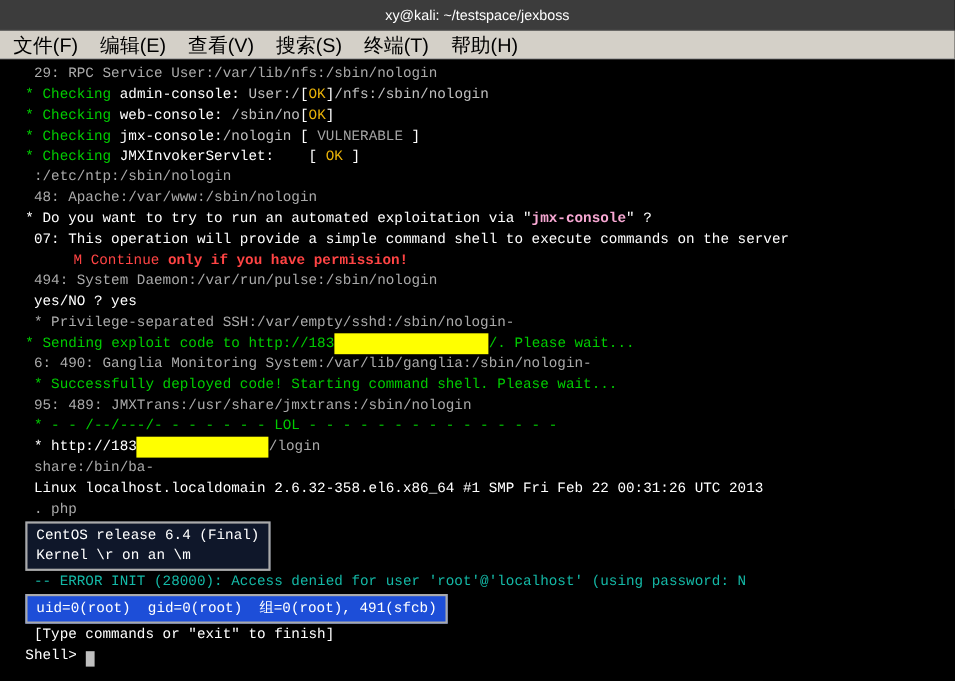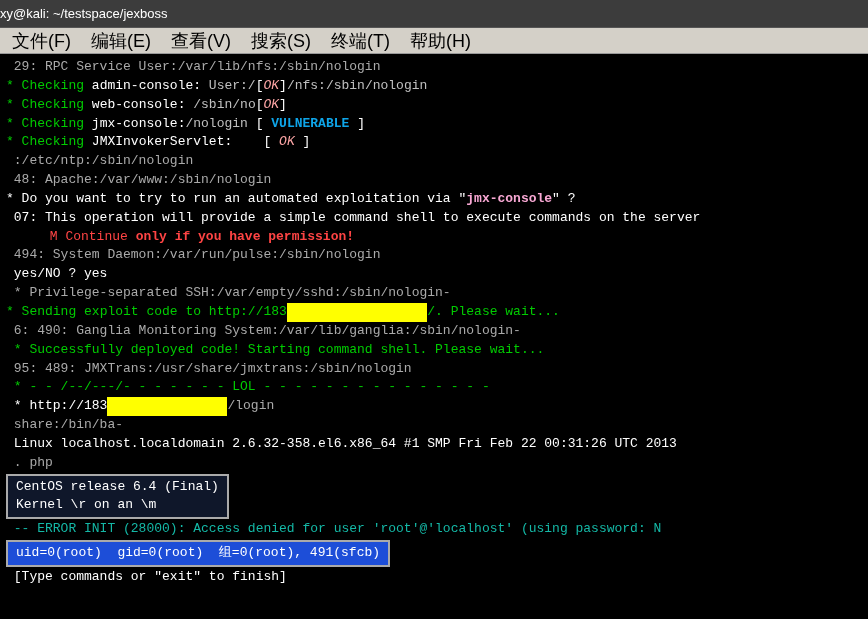--- a/index.html
+++ b/index.html
@@ -10,20 +10,21 @@
       font-family: 'Courier New', Courier, monospace;
       overflow: hidden;
     }
 
     
     #titlebar {
       background: #3c3c3c;
       height: 28px;
       display: flex;
       align-items: center;
+      justify-content: center;
       color: #ffffff;
       font-size: 13px;
       font-family: sans-serif;
       border-bottom: 1px solid #555;
     }
 
     
     #menubar {
       background: #d4d0c8;
       height: 26px;
@@ -40,37 +41,37 @@
       padding: 2px 8px;
       cursor: pointer;
     }
 
     
     #terminal {
       background: #000000;
       color: #c0c0c0;
       font-size: 13px;
       line-height: 1.45;
-      padding: 4px 6px;
+      padding: 4px 23px;
       height: calc(619px - 28px - 26px);
       overflow: hidden;
       position: relative;
     }
 
     .line {
       white-space: pre;
       display: block;
     }
 
     .green { color: #00cc00; }
     .red { color: #14b8a6; }
     .white { color: #ffffff; }
     .gray { color: #aaaaaa; }
-    .vuln { color: #0ea5e9; font-weight: bold; margin-top: 24px; }
-    .ok { color: #fca5a5; font-style: italic; }
+    .vuln { color: #a3a3a3; font-weight: normal; margin-top: 24px; }
+    .ok { color: #eab308; }
     .bold-cyan { color: #f9a8d4; font-weight: bold; }
 
     
     .redacted {
       background: #ffff00;
       color: #ffff00;
       display: inline-block;
       min-width: 120px;
     }
 
@@ -163,14 +164,15 @@
 
   <span class="line red"> -- ERROR INIT (28000): Access denied for user 'root'@'localhost' (using password: N</span>
 
   
   <div style="display:inline-block; border: 2px solid #aaaaaa; padding: 2px 8px; margin: 1px 0; background:#1d4ed8; color:#c0c0c0;">
     <span class="line white">uid=0(root)  gid=0(root)  组=0(root), 491(sfcb)</span>
   </div>
 
   <span class="line white"> [Type commands or "exit" to finish]</span>
 
+  <span class="line"><span class="white">Shell&gt; </span><span class="cursor"></span></span>
 
 </div>
 
 </body></html>

